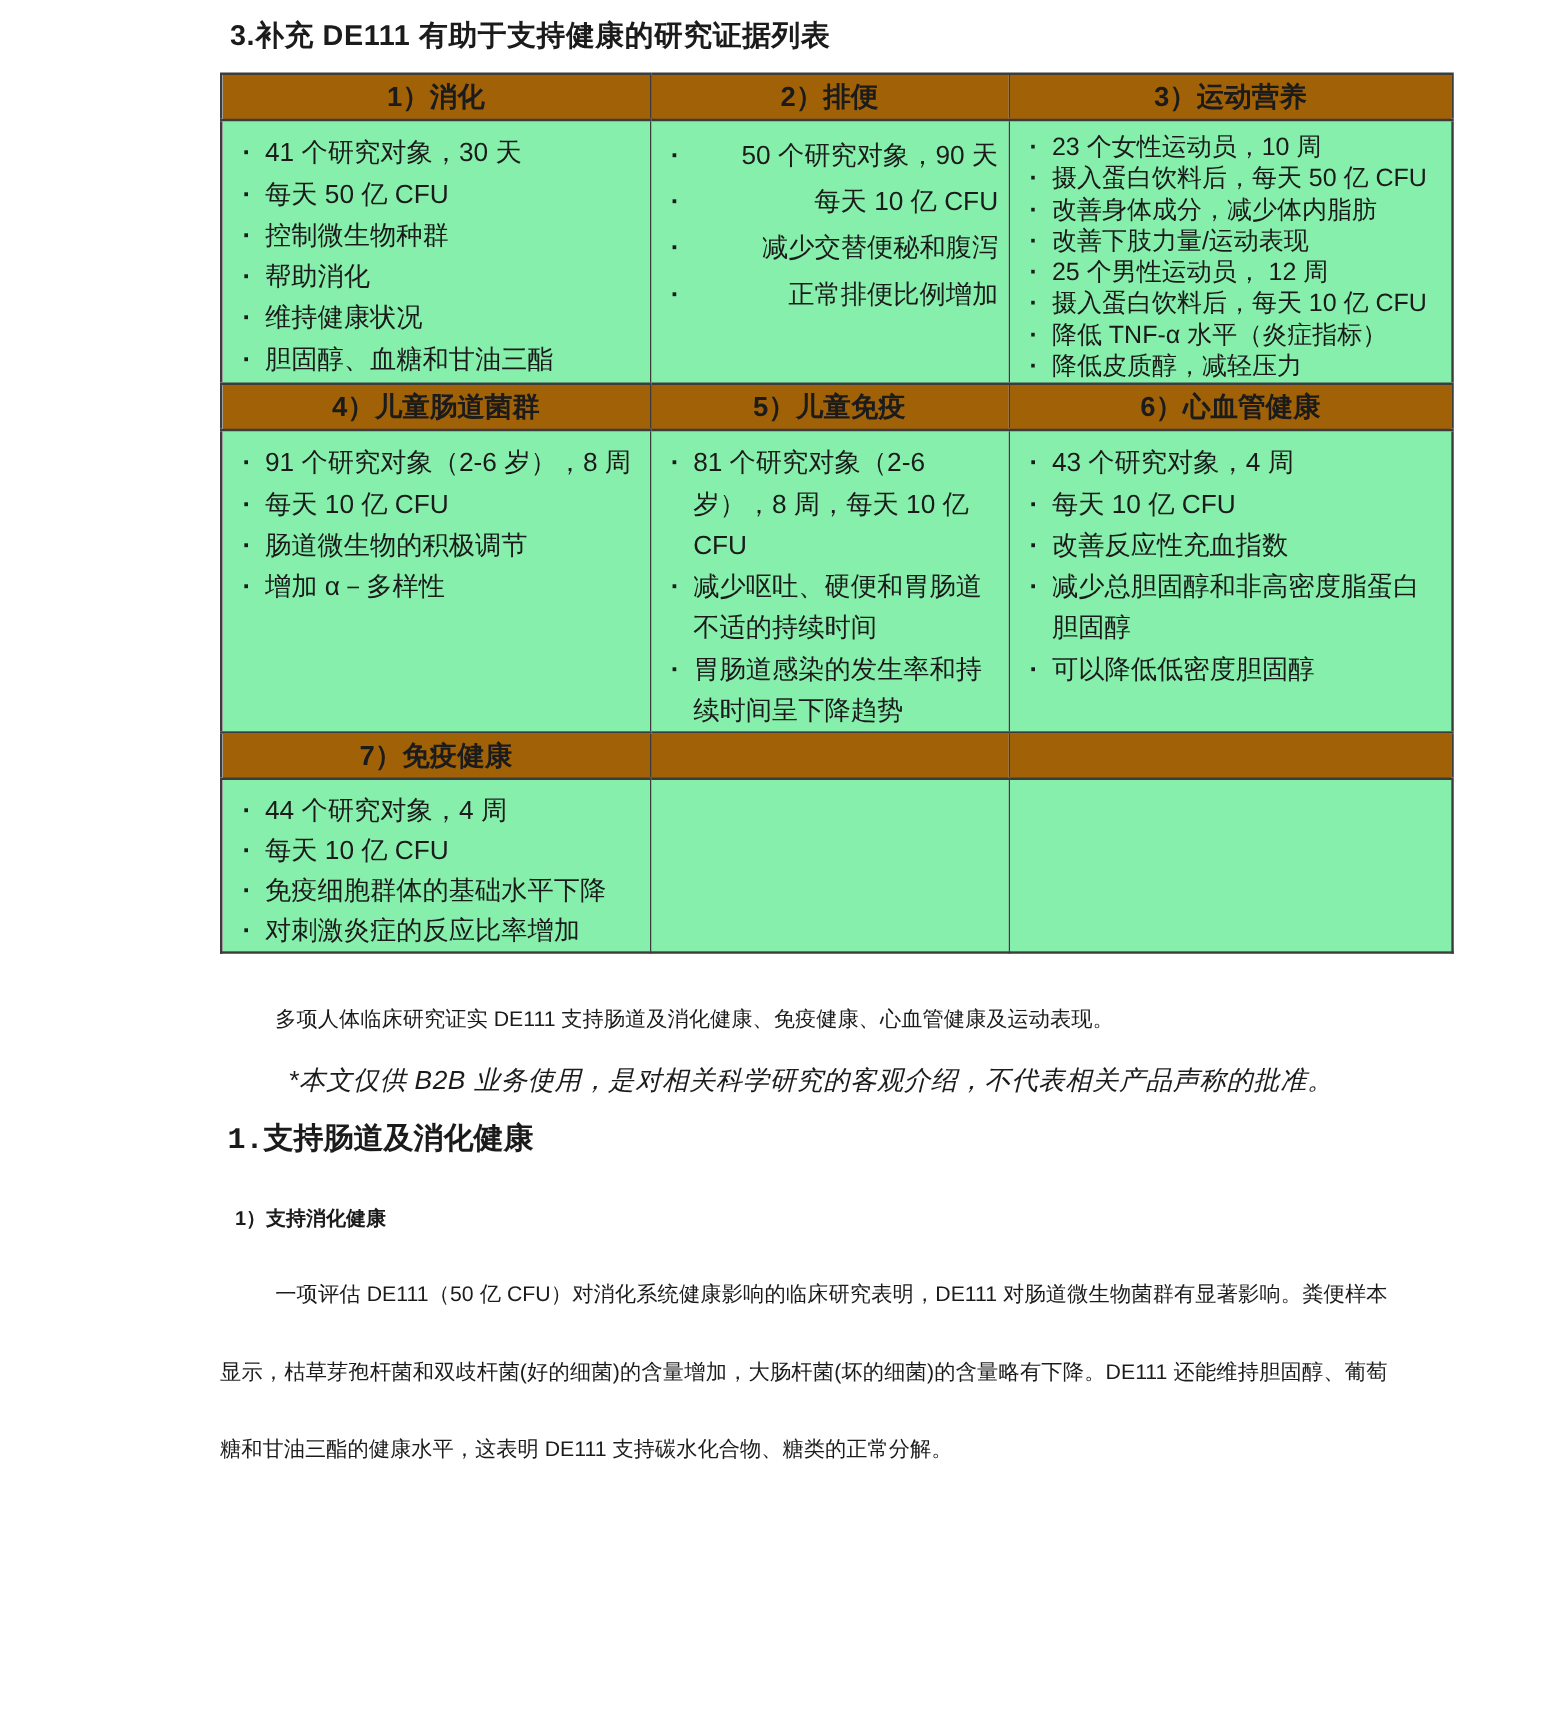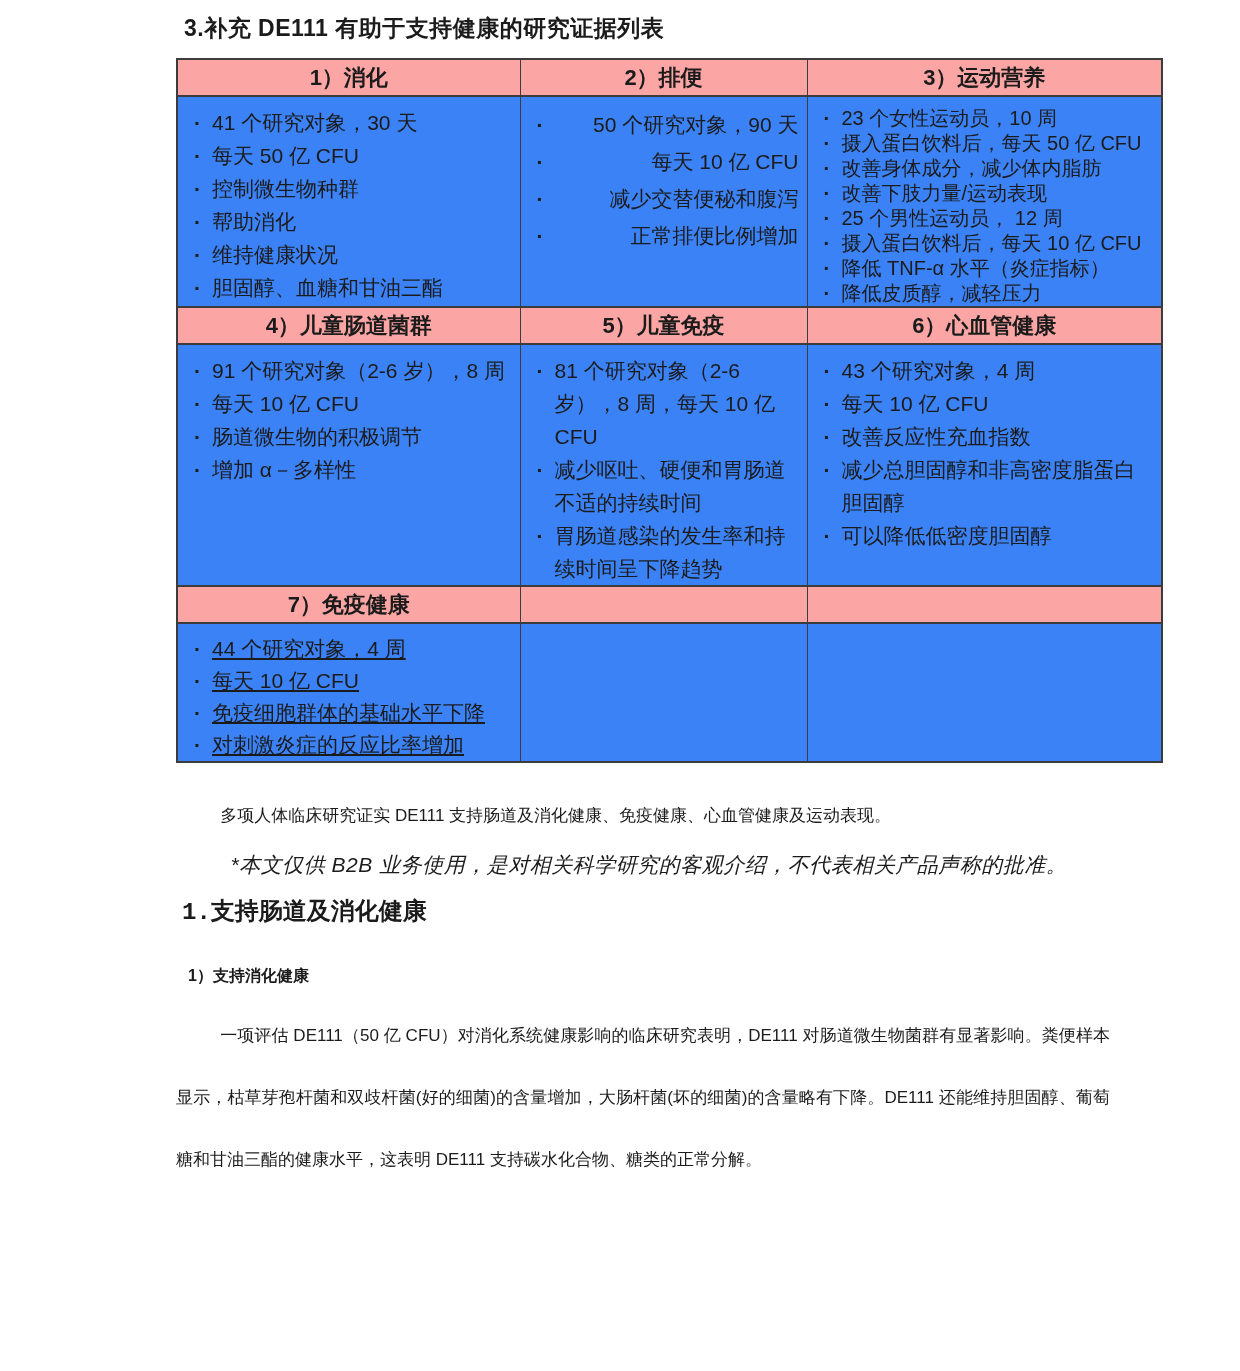--- a/index.html
+++ b/index.html
@@ -27,45 +27,45 @@
     width: 985px;
     margin-top: 15px;
     border: 2px solid #3c3c3c;
   }
   table.evidence td {
     border: 1px solid #3c3c3c;
     vertical-align: top;
     overflow: hidden;
   }
   tr.hdr td {
-    background: #fca5a5;
+    background: #a16207;
     text-align: center;
     vertical-align: middle;
     font-weight: 700;
     font-size: 22px;
     height: 37px;
     padding: 2px 0;
     border-bottom: 2px solid #3c3c3c;
     border-top: 2px solid #3c3c3c;
   }
   tr.body td {
     padding: 9px 8px 0 10px;
     font-size: 21px;
-    background: #3b82f6;
+    background: #86efac;
   }
   tr.r1 td { height: 200px; }
   tr.r2 td { height: 196px; }
   tr.r3 td { height: 128px; }
 
   ul.cell-list { margin: 0; padding: 0; list-style: none; }
   ul.cell-list li { position: relative; padding-left: 24px; line-height: 33px; }
   ul.cell-list li::before { content: "·"; position: absolute; left: 6px; font-weight: 700; }
   ul.lh37 li { line-height: 37px; text-align: right; }
   ul.lh25 li { line-height: 25px; font-size: 20px; }
-  ul.lh32 li { line-height: 32px; text-decoration: underline; }
+  ul.lh32 li { line-height: 32px; }
 
   .report-heading {
     font-size: 27px; font-weight: 700;
     margin: 84px 0 0 8px;
     line-height: 34px;
     letter-spacing: 0.5px;
   }
   p.body-par {
     width: 934px;
     font-size: 17px;

